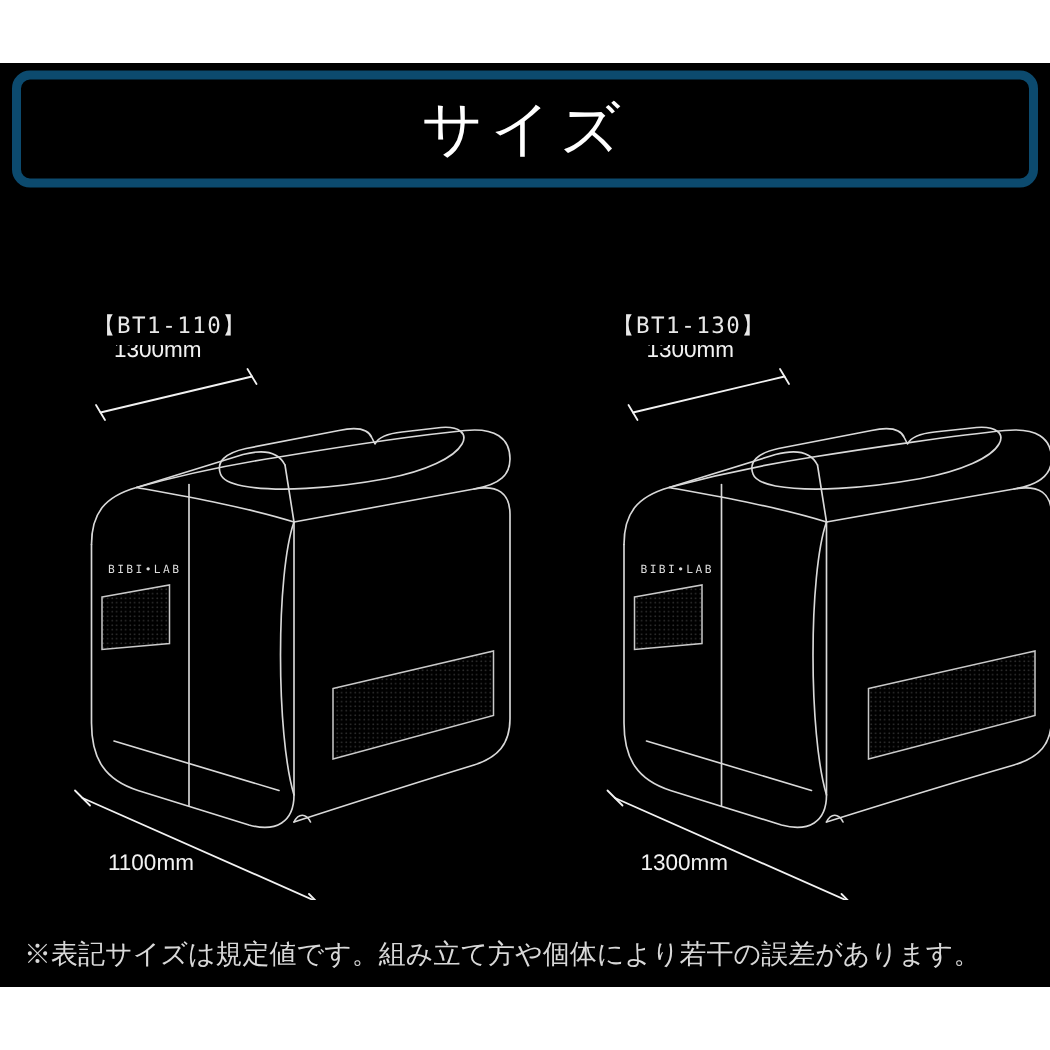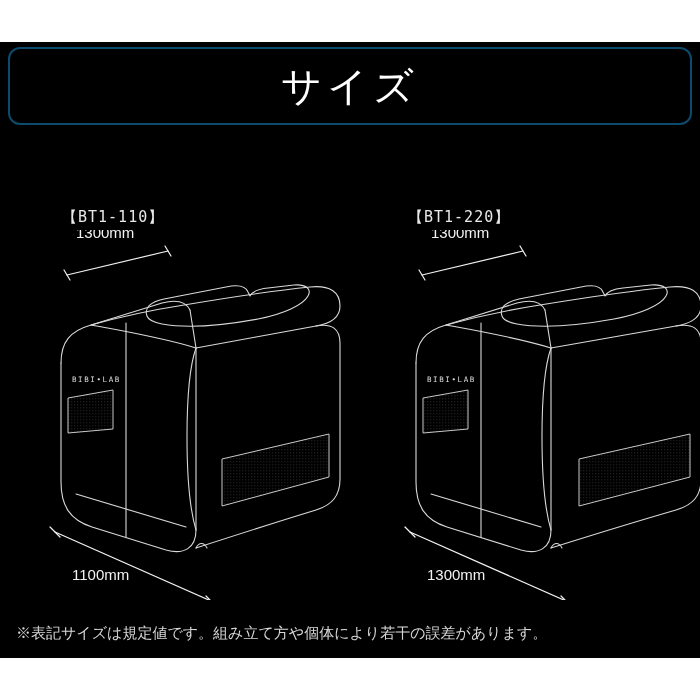--- a/index.html
+++ b/index.html
@@ -28,21 +28,21 @@
     height: 616px;
     background: #000000;
   }
   
   #title-frame {
     position: absolute;
     left: 8px;
     top: 47px;
     width: 684px;
     height: 78px;
-    border: 2px solid #0c4a6e;
+    border: 6px solid #0c4a6e;
     border-radius: 12px;
     box-sizing: border-box;
     background: #000000;
     display: flex;
     align-items: center;
     justify-content: center;
   }
   #title-text {
     color: #ffffff;
     font-size: 40px;
@@ -80,21 +80,21 @@
     top: 70px;
     width: 350px;
     height: 370px;
   }
   
   #footer-note {
     position: absolute;
     left: 16px;
     top: 624px;
     color: #d8d8d8;
-    font-size: 15px;
+    font-size: 18px;
     letter-spacing: 0px;
     white-space: nowrap;
     font-family: Liberation Mono, monospace;
     text-align: center;
   }
   svg { display: block; }
   .dimtext {
     fill: #f2f2f2;
     font-family: "Liberation Sans", "DejaVu Sans", sans-serif;
     font-size: 15px;
@@ -193,21 +193,21 @@
 
         <text class="dimtext" x="32" y="8">1300mm</text>
         <text class="dimtext" x="-70" y="192">1500</text>
         <text class="dimtext" x="-62" y="212">mm</text>
         <text class="dimtext" x="28" y="350">1100mm</text>
       </svg>
     </div>
   </div>
 
   <div class="model-block" id="model-right">
-    <div class="model-label">【BT1-220】</div>
+    <div class="model-label">【BT1-130】</div>
 
     <div class="drawing">
       <svg width="350" height="370" viewBox="0 0 350 370" xmlns="http://www.w3.org/2000/svg">
         <defs>
           <pattern id="meshR" width="3" height="3" patternUnits="userSpaceOnUse">
             <rect width="3" height="3" fill="#000"></rect>
             <circle cx="0.8" cy="0.8" r="0.55" fill="#3a3a3a"></circle>
           </pattern>
         </defs>
 

